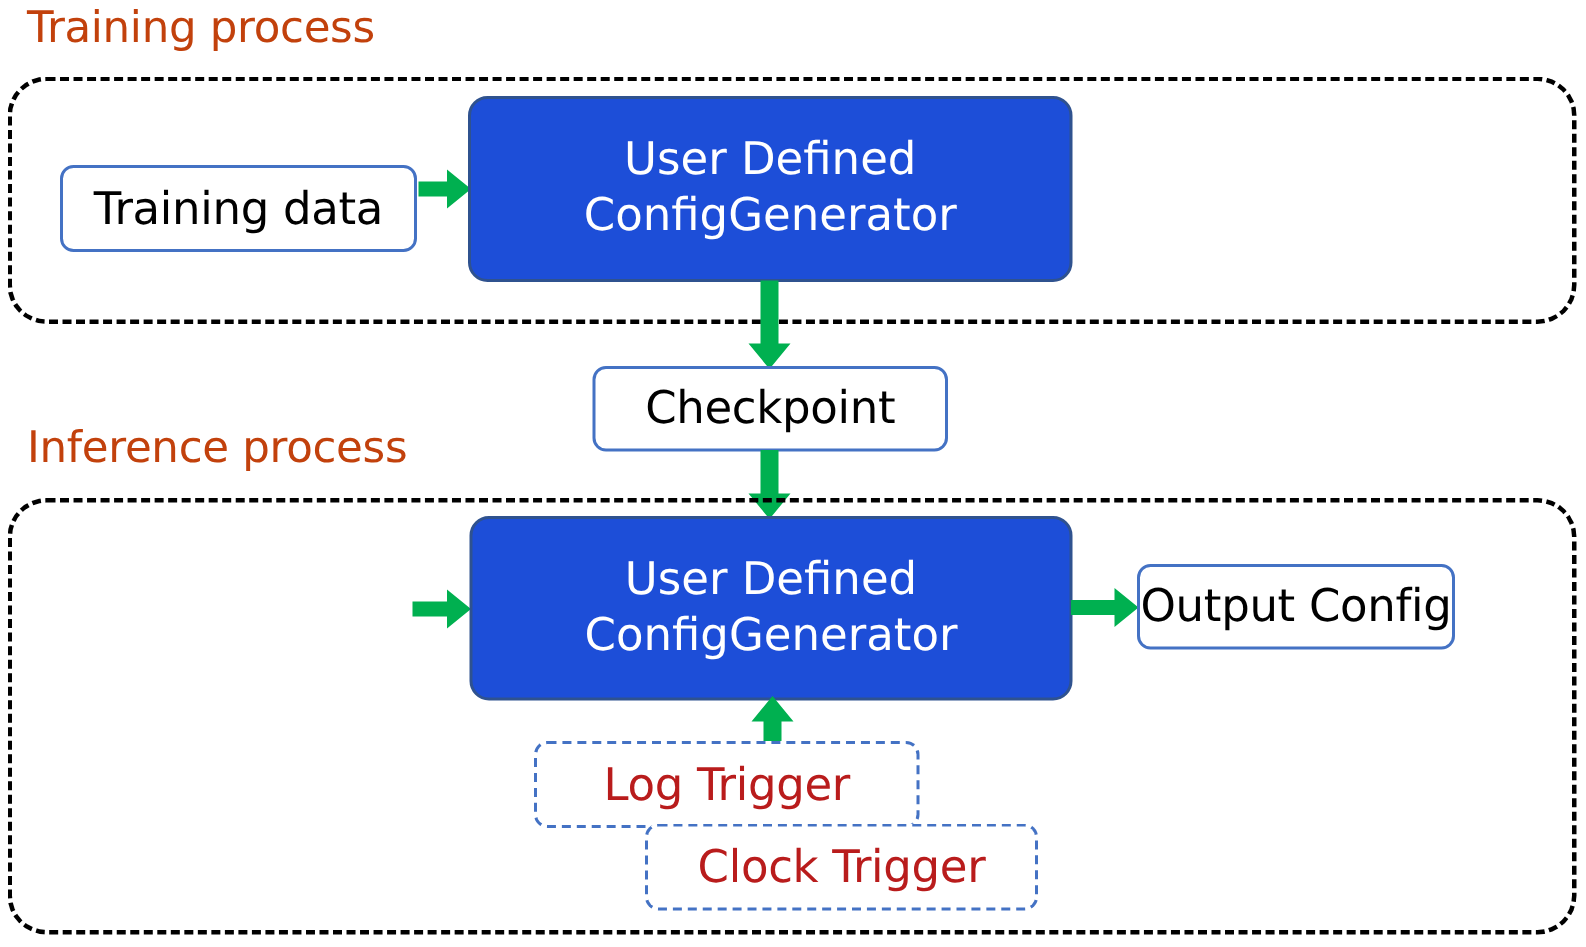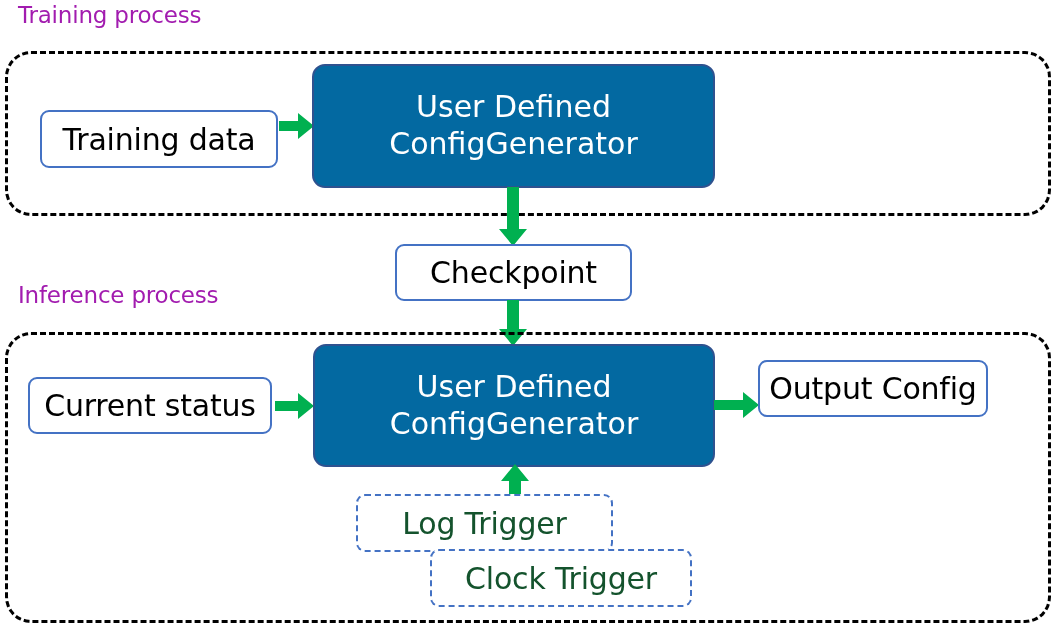--- a/index.html
+++ b/index.html
@@ -10,23 +10,23 @@
   #canvas {
     position: relative;
     width: 1057px;
     height: 631px;
     background: #ffffff;
     font-family: "DejaVu Sans", "Liberation Sans", sans-serif;
     overflow: hidden;
   }
   .section-label {
     position: absolute;
-    font-size: 23px;
+    font-size: 29px;
     line-height: 1.05;
-    color: #a21caf;
+    color: #c2410c;
     white-space: nowrap;
     letter-spacing: -0.2px;
   }
   .process-container {
     position: absolute;
     border: 3px dashed #000000;
     border-radius: 26px;
     background: transparent;
     box-sizing: border-box;
   }
@@ -40,31 +40,31 @@
     border-radius: 9px;
   }
   .node-plain {
     background: #ffffff;
     border: 2px solid #4472C4;
     color: #000000;
     font-size: 30px;
     letter-spacing: -0.2px;
   }
   .node-primary {
-    background: #0369a1;
+    background: #1d4ed8;
     border: 2px solid #2F528F;
     color: #ffffff;
     font-size: 30px;
     border-radius: 13px;
     line-height: 1.22;
   }
   .node-dashed {
     background: #ffffff;
     border: 2px dashed #4472C4;
-    color: #14532d;
+    color: #b91c1c;
     font-size: 30px;
     border-radius: 9px;
     letter-spacing: -0.2px;
   }
   .node-primary .node-text {
     display: block;
   }
   .arrow {
     position: absolute;
   }
@@ -112,44 +112,41 @@
   <div class="arrow" style="left:498px; top:300px;">
     <svg width="30" height="47" viewBox="0 0 30 47">
       <path d="M9 0 H21 V29 H29 L15 46 L1 29 H9 Z" fill="#00B050"></path>
     </svg>
   </div>
 
   <div class="section-label" style="left:18px; top:283px;text-align:center;">Inference process</div>
 
   <div class="process-container" style="left:5px; top:332px; width:1046px; height:291px;"></div>
 
-  <div class="node node-plain" style="left:28px; top:377px; width:244px; height:57px;">
-    <span class="node-text">Current status</span>
-  </div>
 
   <div class="arrow" style="left:275px; top:392px;">
     <svg width="40" height="28" viewBox="0 0 40 28">
       <path d="M0 9 H23 V1 L39 14 L23 27 V19 H0 Z" fill="#00B050"></path>
     </svg>
   </div>
 
   <div class="node node-primary" style="left:313px; top:344px; width:402px; height:123px;">
     <div>
       <span class="node-text">User Defined</span>
       <span class="node-text">ConfigGenerator</span>
     </div>
   </div>
 
   <div class="arrow" style="left:714px; top:391px;">
     <svg width="46" height="28" viewBox="0 0 46 28">
       <path d="M0 9 H29 V1 L45 14 L29 27 V19 H0 Z" fill="#00B050"></path>
     </svg>
   </div>
 
-  <div class="node node-plain" style="left:758px; top:360px; width:230px; height:57px;text-align:center;">
+  <div class="node node-plain" style="left:758px; top:376px; width:212px; height:57px;text-align:center;">
     <span class="node-text">Output Config</span>
   </div>
 
   <div class="arrow" style="left:500px; top:464px;">
     <svg width="30" height="38" viewBox="0 0 30 38">
       <path d="M15 0 L29 17 H21 V38 H9 V17 H1 Z" fill="#00B050"></path>
     </svg>
   </div>
 
   <div class="node node-dashed" style="left:356px; top:494px; width:257px; height:58px;">

